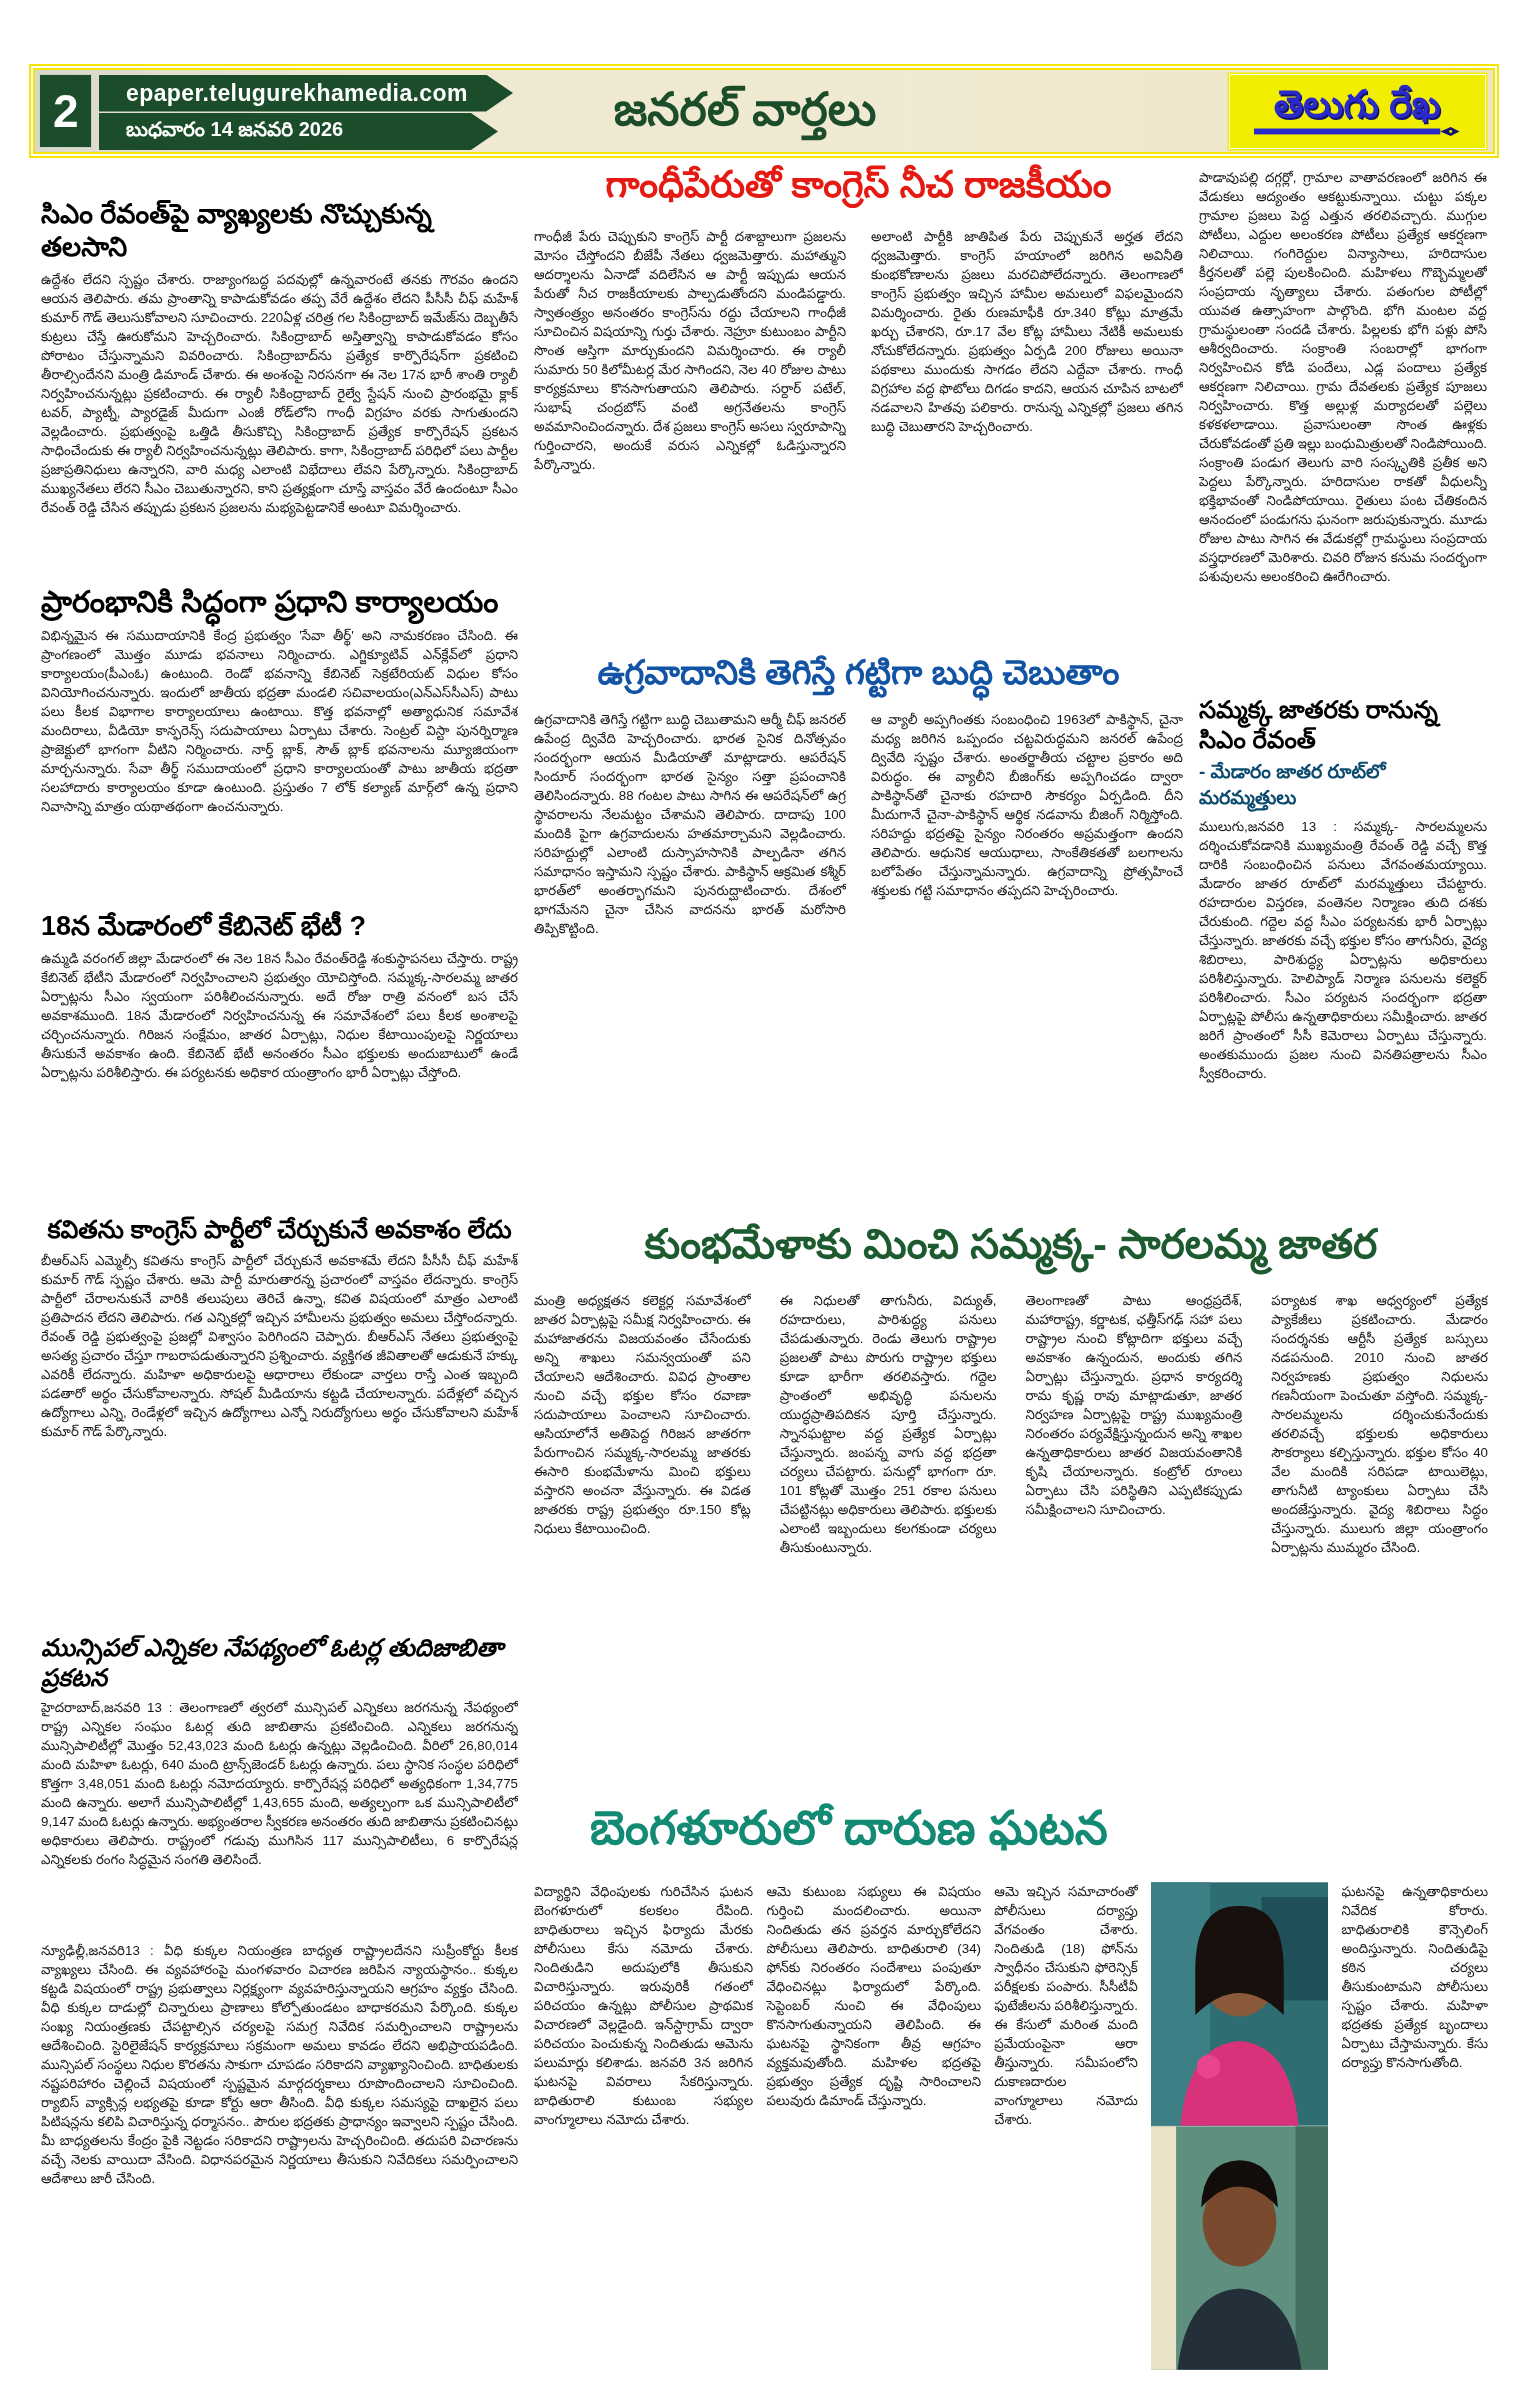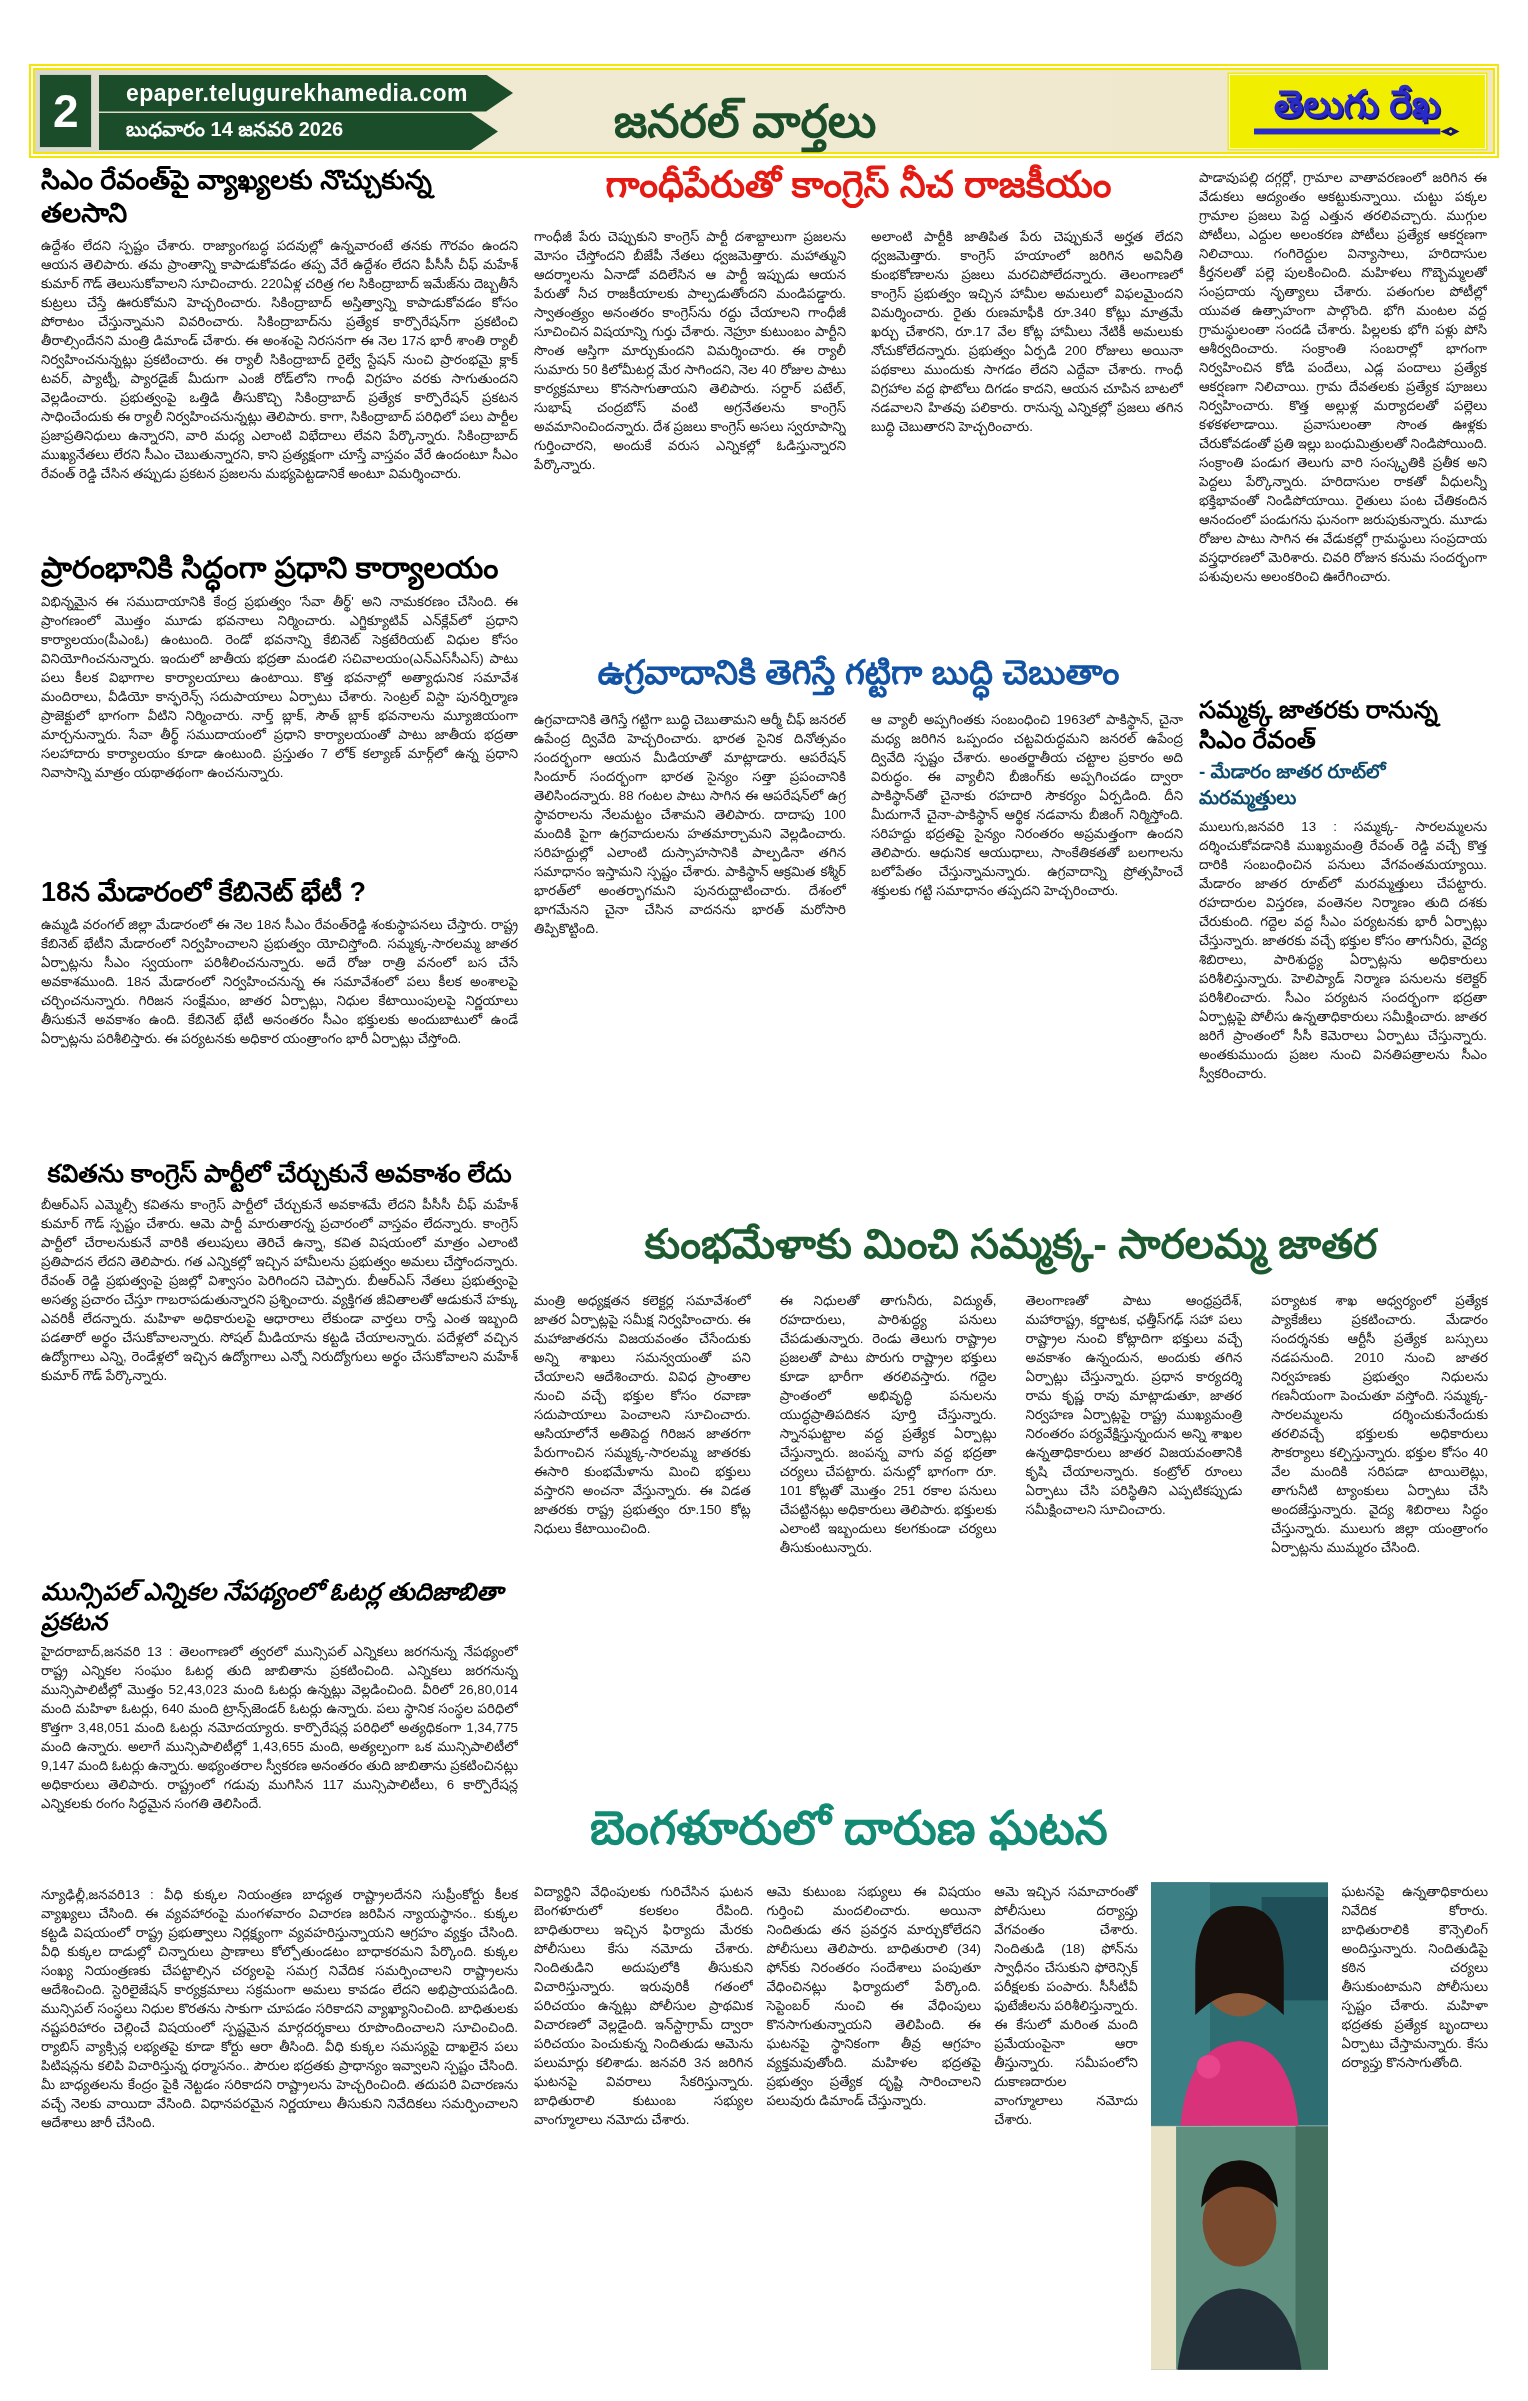--- a/index.html
+++ b/index.html
@@ -14,30 +14,30 @@
   .pagenum { position:absolute; left:4.4px; top:4.4px; width:53px; height:74px;
     background:#1b4d2a; color:#fff; font-size:46px; font-weight:700;
     display:flex; align-items:center; justify-content:center; border:1.5px solid #c9cfc2; }
   .ribbons { position:absolute; left:64px; top:3px; }
   .ribbon { background:#1b4d2a; color:#ffffff; font-weight:700; height:37px;
     display:flex; align-items:center; padding:0 44px 0 27px; margin:1.5px 0;
     clip-path:polygon(0 0, calc(100% - 27px) 0, 100% 50%, calc(100% - 27px) 100%, 0 100%); }
   .ribbon.site { width:414px; font-size:23px; letter-spacing:0.4px; }
   .ribbon.date { width:399px; font-size:20px; }
   .section-title { position:absolute; left:503px; width:414px; text-align:center;
-    color:#1b4d2a; font-size:46px; font-weight:800; top:24px; }
+    color:#1b4d2a; font-size:46px; font-weight:800; top:12px; }
   .logo-box { position:absolute; right:7.4px; top:3.7px; width:257px; height:75px;
     background:#f2ee00; border:1.5px solid #ffffff; box-shadow:0 0 0 1.5px #f2ee00;
     display:flex; flex-direction:column; align-items:center; justify-content:center; }
   .logo-text { color:#2a2acb; font-size:38px; font-weight:800; text-shadow:1.5px 1.5px 0 #14146e; line-height:1; }
   .logo-underline { margin-top:3px; width:207px; height:10.4px; position:relative; }
 
   
   .bodytext { font-size:13.3px; line-height:19px; text-align:justify; color:#151515; overflow:hidden; }
-  .hl { color:#000; font-weight:800; line-height:1.22; }
+  .hl { color:#000; font-weight:800; line-height:1.22;margin-top:34px; }
 
   .col-left { position:absolute; left:41px; top:164px; width:477px; height:2227px; overflow:hidden; }
   .col-left .art { margin-bottom:12px; }
   .h-a1 { font-size:27px; }
   .h-a2 { font-size:30px; text-align:left; margin-top:7.4px; }
   .h-a3 { font-size:27px; margin-top:6px; }
   .h-a4 { font-size:25px; text-align:center; }
   .h-a5 { font-size:24.4px; margin-top:10px;font-style:italic; }
   .h-a6 { font-size:31px; margin-top:7.4px; }
   .b-a1 { height:302px; margin-top:6px; }

